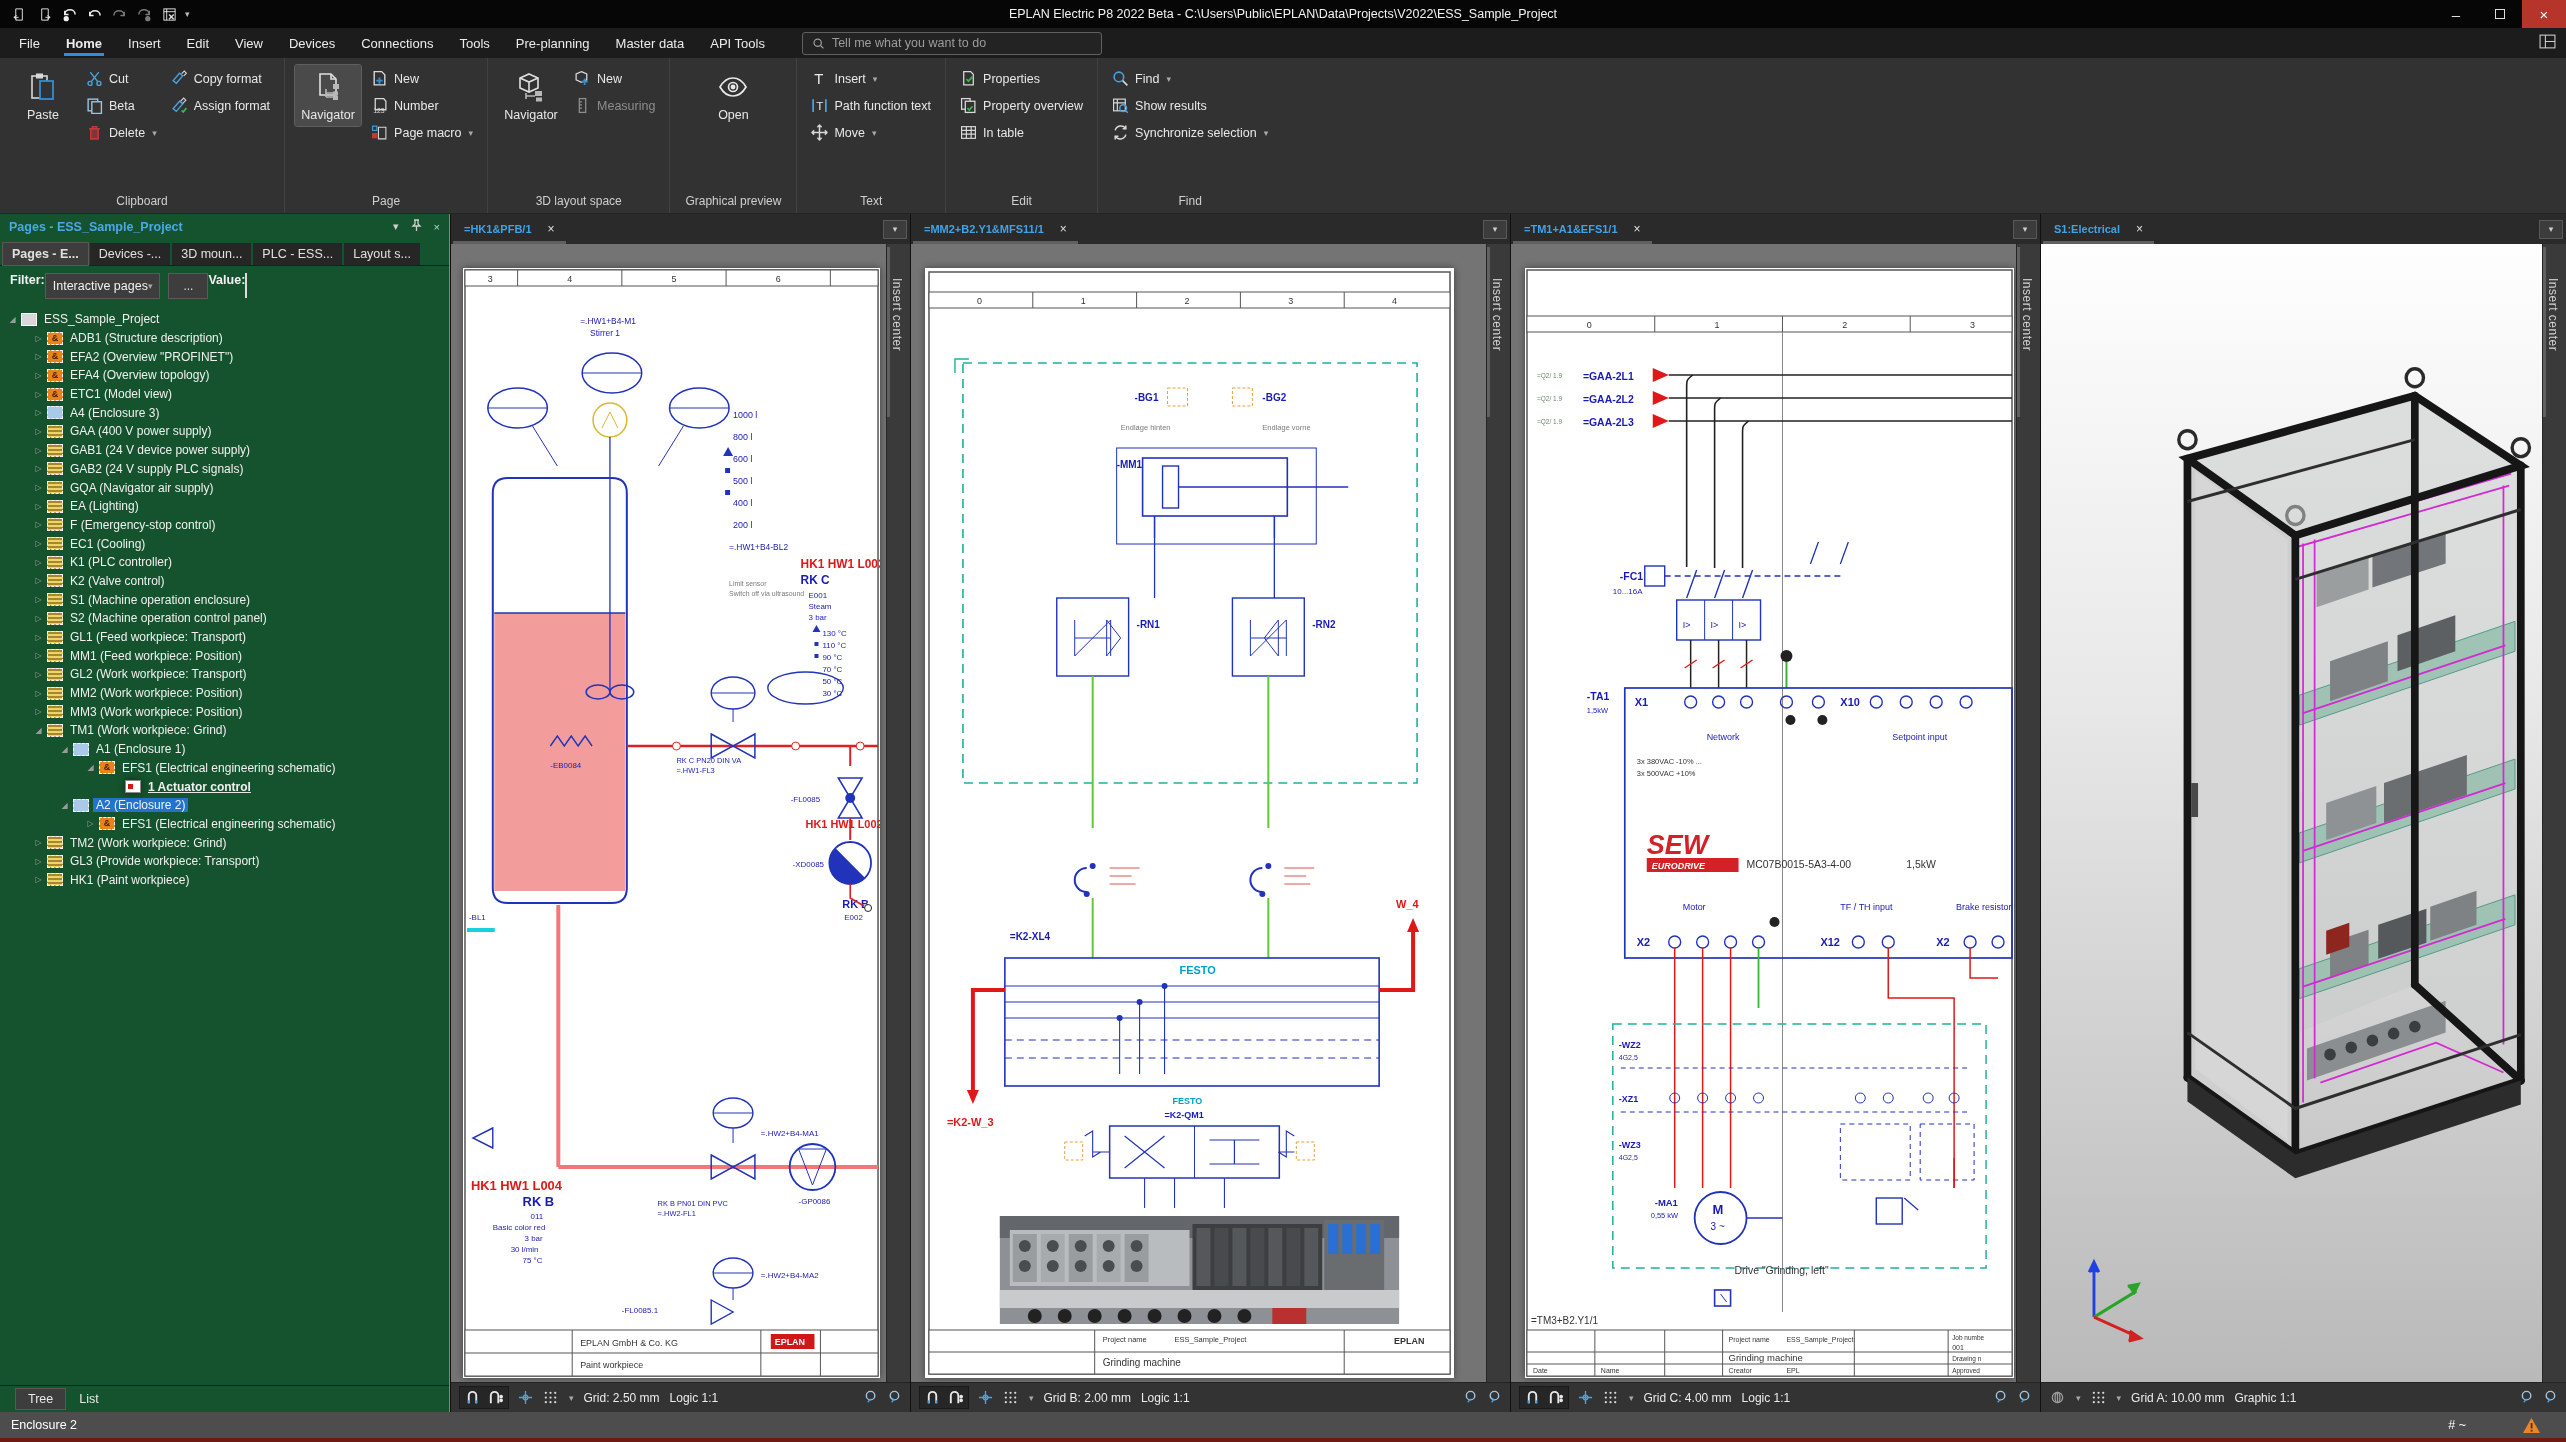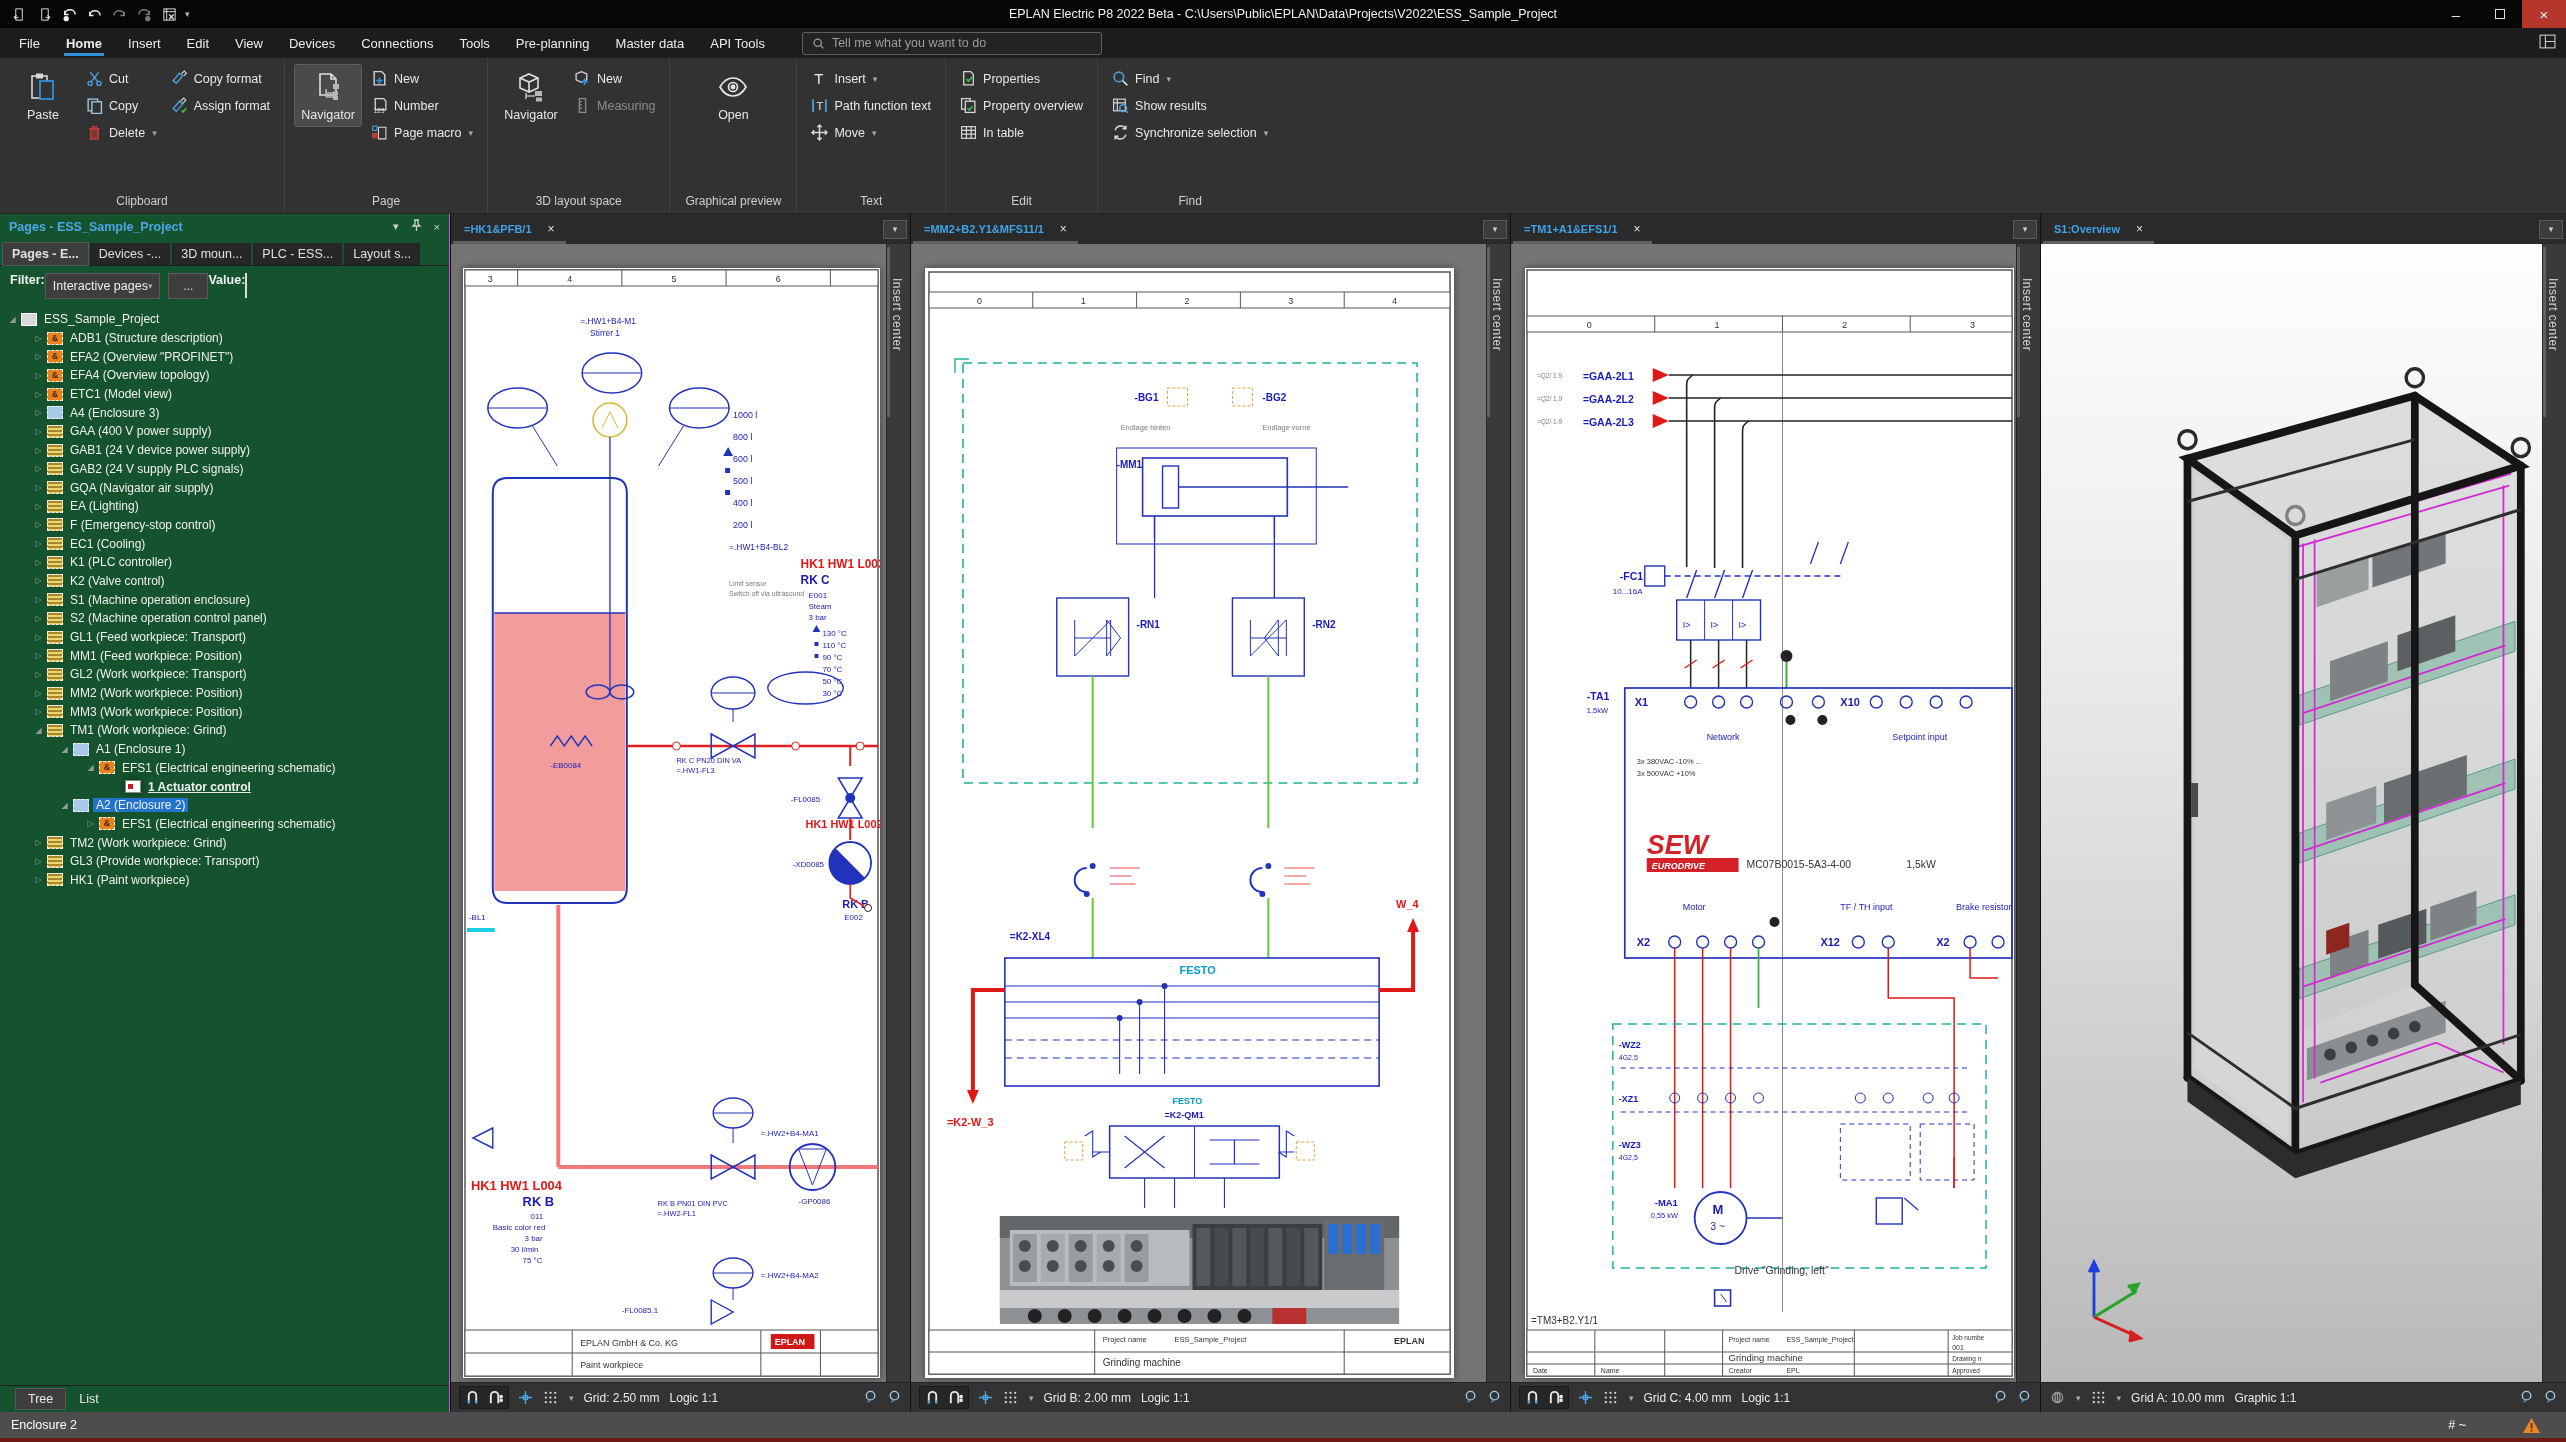--- a/index.html
+++ b/index.html
@@ -209,21 +209,21 @@
               <circle cx="3.8" cy="12.6" r="1.9"></circle>
               <circle cx="12.2" cy="12.6" r="1.9"></circle>
             </svg>
             <span>Cut</span>
           </div>
         <div class="ritem">
             <svg class="i" viewBox="0 0 16 16" fill="none" stroke="#9fc3e0" stroke-width="1.3">
               <rect x="2" y="2" width="9" height="11"></rect>
               <rect x="5.5" y="4.5" width="9" height="11" fill="#323232"></rect>
             </svg>
-            <span>Copy</span>
+            <span>Beta</span>
           </div>
         <div class="ritem">
             <svg class="i" viewBox="0 0 16 16" fill="none" stroke="#c23a3a" stroke-width="1.4">
               <path d="M3 4.5h10M6 4V2.5h4V4"></path>
               <rect x="4.5" y="4.5" width="7" height="9.5" fill="#c23a3a" opacity=".55"></rect>
               <rect x="4.5" y="4.5" width="7" height="9.5"></rect>
             </svg>
             <span>Delete</span>
             <span class="car">▾</span>
           </div>
@@ -1234,21 +1234,21 @@
               <path d="M6 13l3-3.5" stroke="#4aa3e0"></path>
             </svg>
           </span>
       </span>
     </div>
   </div>
 
   <div class="doc" style="flex:1">
     <div class="dtabs">
       <div class="dtab">
-        <span class="tt">S1:Overview</span>
+        <span class="tt">S1:Electrical</span>
         <span class="tx">×</span>
       </div>
       <div class="dcaret">▾</div>
     </div>
     <div class="dbody">
       <div class="dcanvas grad">
         <svg class="fill3d" viewBox="0 0 520 1140" preserveAspectRatio="none">
 
           <circle cx="152" cy="196" r="9" fill="none" stroke="#2a2a2a" stroke-width="3.5"></circle>
           <circle cx="388" cy="134" r="9" fill="none" stroke="#2a2a2a" stroke-width="3.5"></circle>

